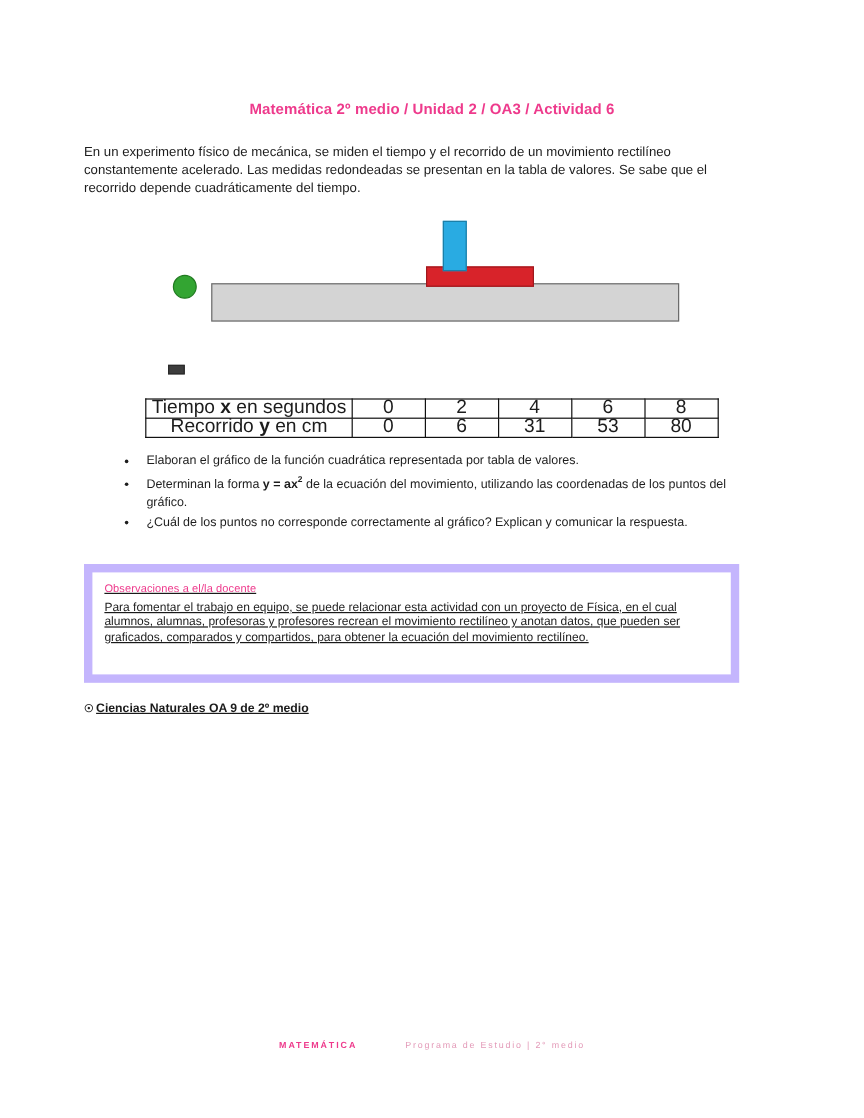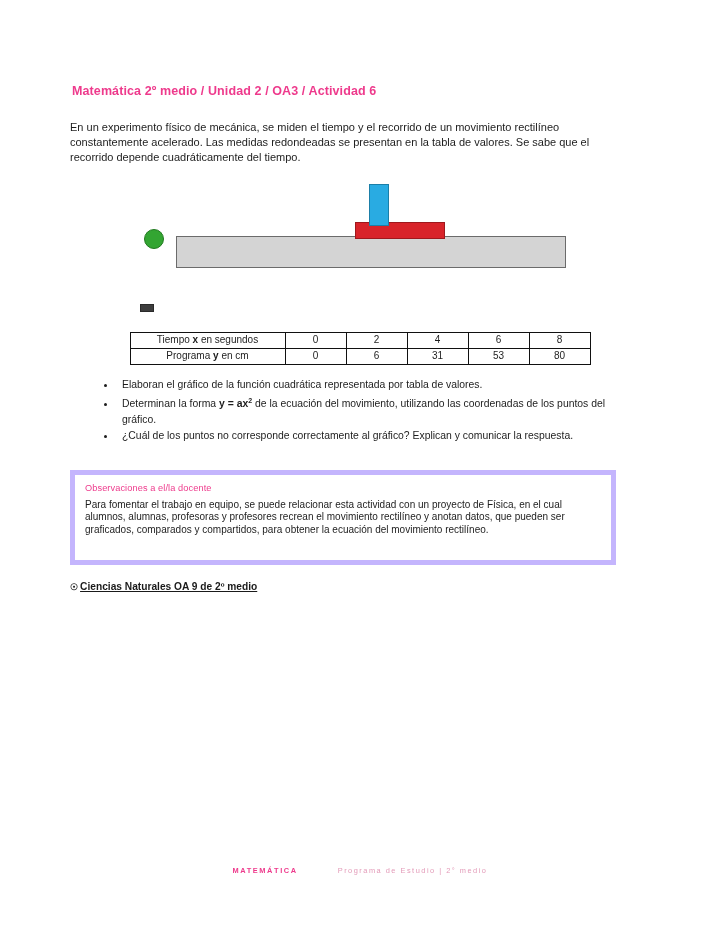--- a/index.html
+++ b/index.html
@@ -18,21 +18,21 @@
   .page {
     position: relative;
     width: 720px;
     height: 932px;
     box-sizing: border-box;
     padding: 0 72px;
   }
 
   
   .doc-title {
-    text-align: left;
+    text-align: center;
     color: #ee3a8c;
     font-size: 12.5px;
     font-weight: bold;
     letter-spacing: 0.1px;
     margin: 0;
     padding-top: 84px;
   }
 
   
   .intro {
@@ -104,21 +104,21 @@
   }
 
   
   .table-wrap {
     margin-top: 6px;
     display: flex;
     justify-content: center;
   }
   table.values {
     border-collapse: collapse;
-    font-size: 10px;
+    font-size: 16px;
     color: #1d1d1d;
     padding-left: 44px;
   }
   table.values td {
     border: 1px solid #111111;
     height: 15px;
     padding: 0 4px;
     text-align: center;
     line-height: 14px;
     white-space: nowrap;
@@ -147,25 +147,26 @@
   }
   ul.tasks li::marker {
     font-size: 9px;
   }
   .tasks b { font-weight: bold; }
   sup { font-size: 7px; vertical-align: super; }
 
   
   .obs-box {
     margin-top: 26px;
-    border: 5px solid #c4b5fd;
+    border: 7px solid #c4b5fd;
     padding: 8px 10px 24px 10px;
     width: 546px;
     box-sizing: border-box;
     margin-left: -2px;
+    text-decoration: underline;
   }
   .obs-title {
     color: #ee3a8c;
     font-size: 9.2px;
     font-weight: normal;
     margin: 0 0 6px 0;
     letter-spacing: 0.1px;
   }
   .obs-p {
     font-size: 10px;
@@ -234,21 +235,21 @@
       <tbody>
         <tr>
           <td class="rowhead"><span>Tiempo </span><span class="var-b">x</span><span> en segundos</span></td>
           <td class="val">0</td>
           <td class="val">2</td>
           <td class="val">4</td>
           <td class="val">6</td>
           <td class="val">8</td>
         </tr>
         <tr>
-          <td class="rowhead"><span>Programa </span><span class="var-b">y</span><span> en cm</span></td>
+          <td class="rowhead"><span>Recorrido </span><span class="var-b">y</span><span> en cm</span></td>
           <td class="val">0</td>
           <td class="val">6</td>
           <td class="val">31</td>
           <td class="val">53</td>
           <td class="val">80</td>
         </tr>
       </tbody>
     </table>
   </div>
 

